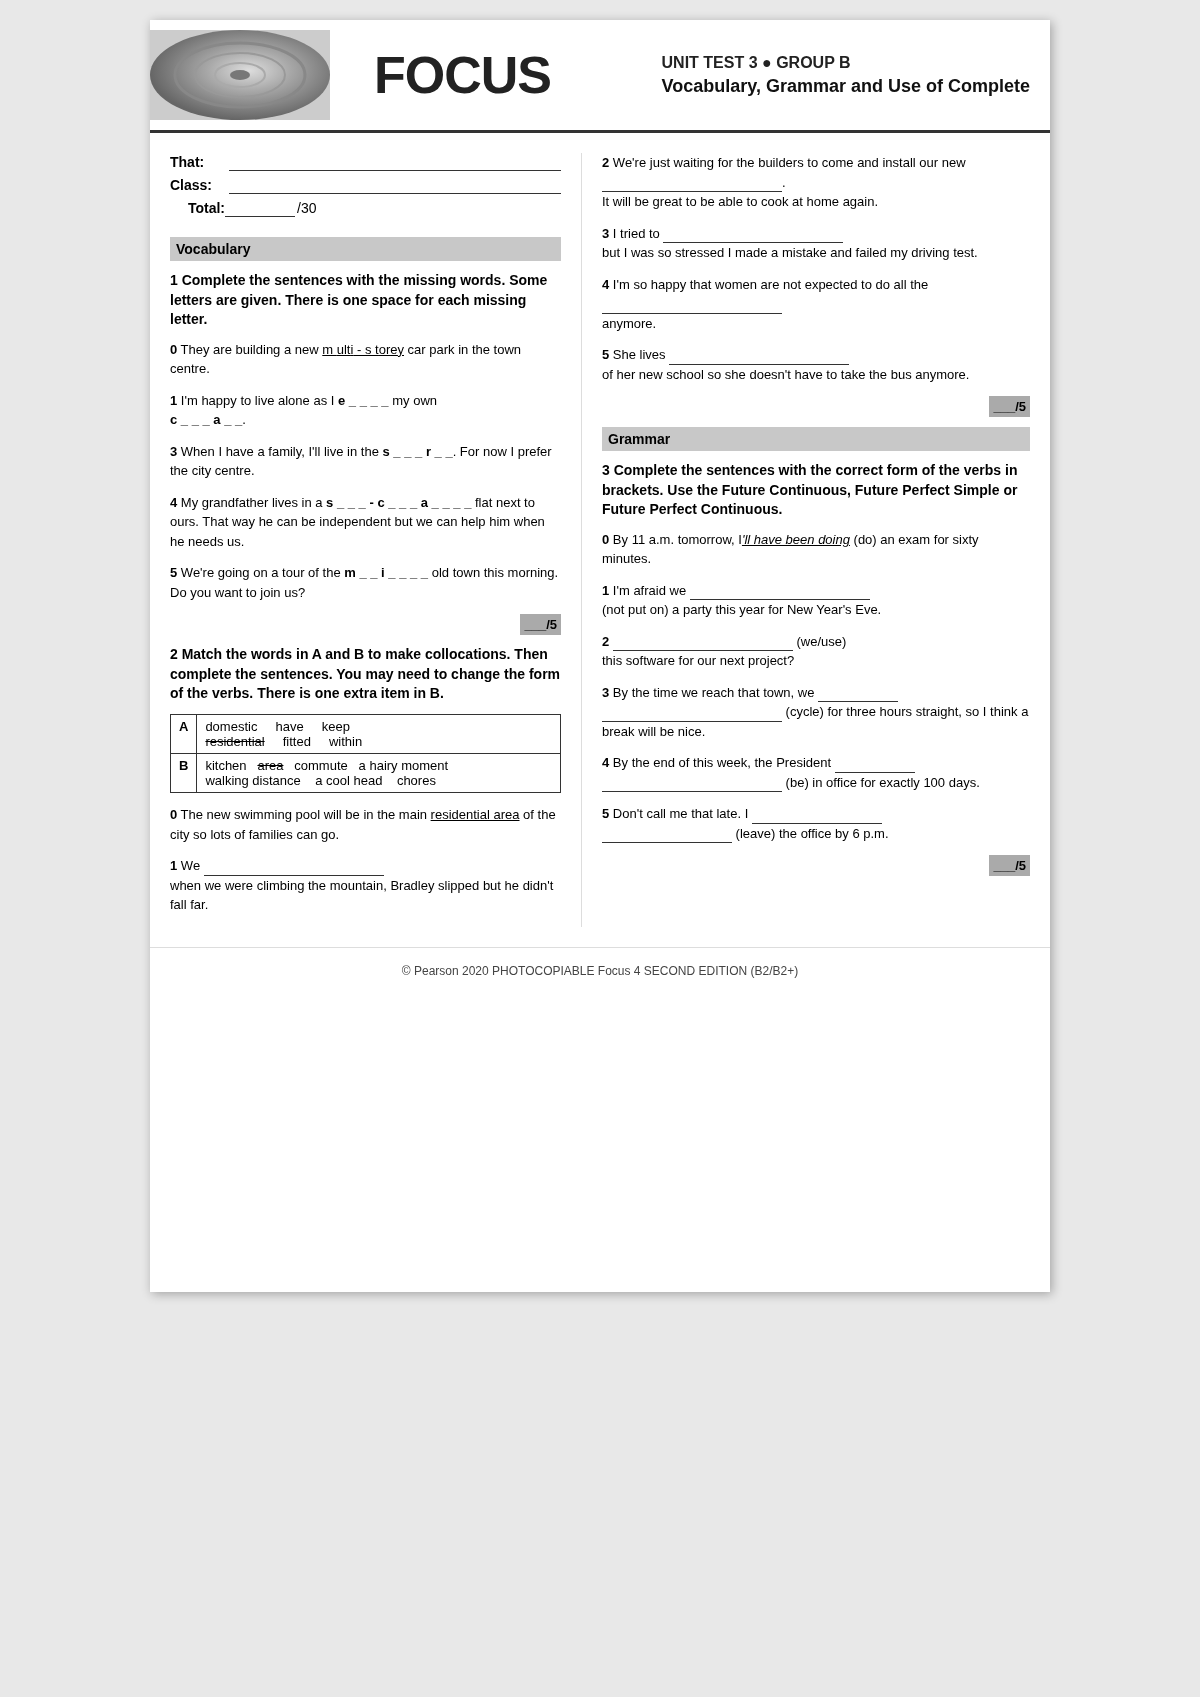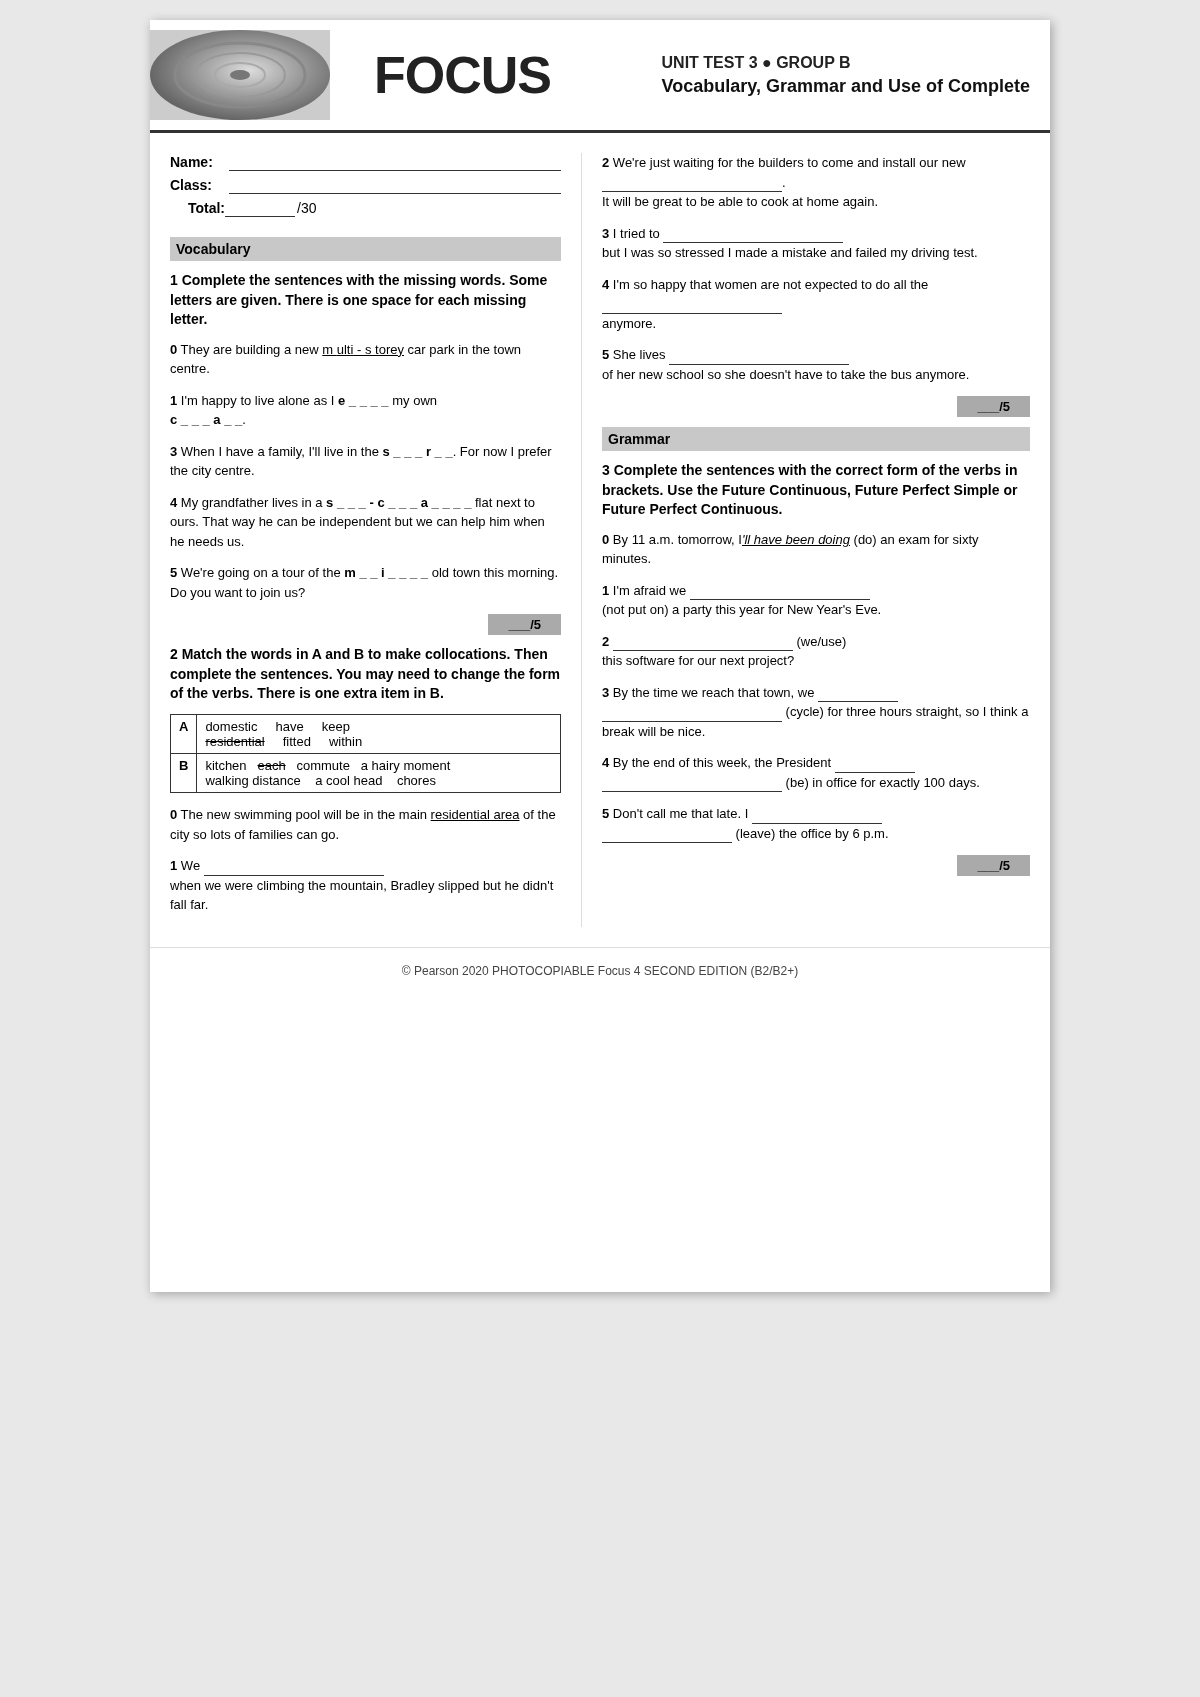--- a/index.html
+++ b/index.html
@@ -161,21 +161,21 @@
       height: 14px;
       vertical-align: bottom;
     }
     .score-box {
       text-align: right;
       margin-top: 6px;
       margin-bottom: 10px;
     }
     .score-badge {
       background: #aaa;
-      padding: 3px 20px;
+      padding: 3px 4px;
       font-weight: bold;
       font-size: 13px;
       display: inline-block;
     }
 
     
     .match-table {
       width: 100%;
       border-collapse: collapse;
       margin-bottom: 12px;
@@ -239,21 +239,21 @@
       </div>
     </div>
   </div>
 
   <div class="body">
 
     <div class="col-left">
 
       <div class="fields">
         <div class="field-row">
-          <label>Name:</label>
+          <label>That:</label>
           <div class="field-line"></div>
         </div>
         <div class="field-row">
           <label>Class:</label>
           <div class="field-line"></div>
         </div>
         <div class="field-total">
           <span style="font-weight:bold;font-size:14px;width:55px;">Total:</span>
           <div class="total-box"></div>
           <span style="font-weight:normal;font-size:14px;">/30</span>
@@ -306,21 +306,21 @@
             <tr>
           <td class="row-header">A</td>
           <td>
             domestic &nbsp;&nbsp;&nbsp; have &nbsp;&nbsp;&nbsp; keep<br>
             <span class="strikethrough">residential</span> &nbsp;&nbsp;&nbsp; fitted &nbsp;&nbsp;&nbsp; within
           </td>
         </tr>
         <tr>
           <td class="row-header">B</td>
           <td>
-            kitchen &nbsp; <span class="strikethrough">each</span> &nbsp; commute &nbsp; a hairy moment<br>
+            kitchen &nbsp; <span class="strikethrough">area</span> &nbsp; commute &nbsp; a hairy moment<br>
             walking distance &nbsp;&nbsp; a cool head &nbsp;&nbsp; chores
           </td>
         </tr>
       </tbody>
         </table>
 
       <div class="item">
         <span class="item-num">0</span>
         The new swimming pool will be in the main <span class="underline">residential area</span> of the city so lots of families can go.
       </div>

